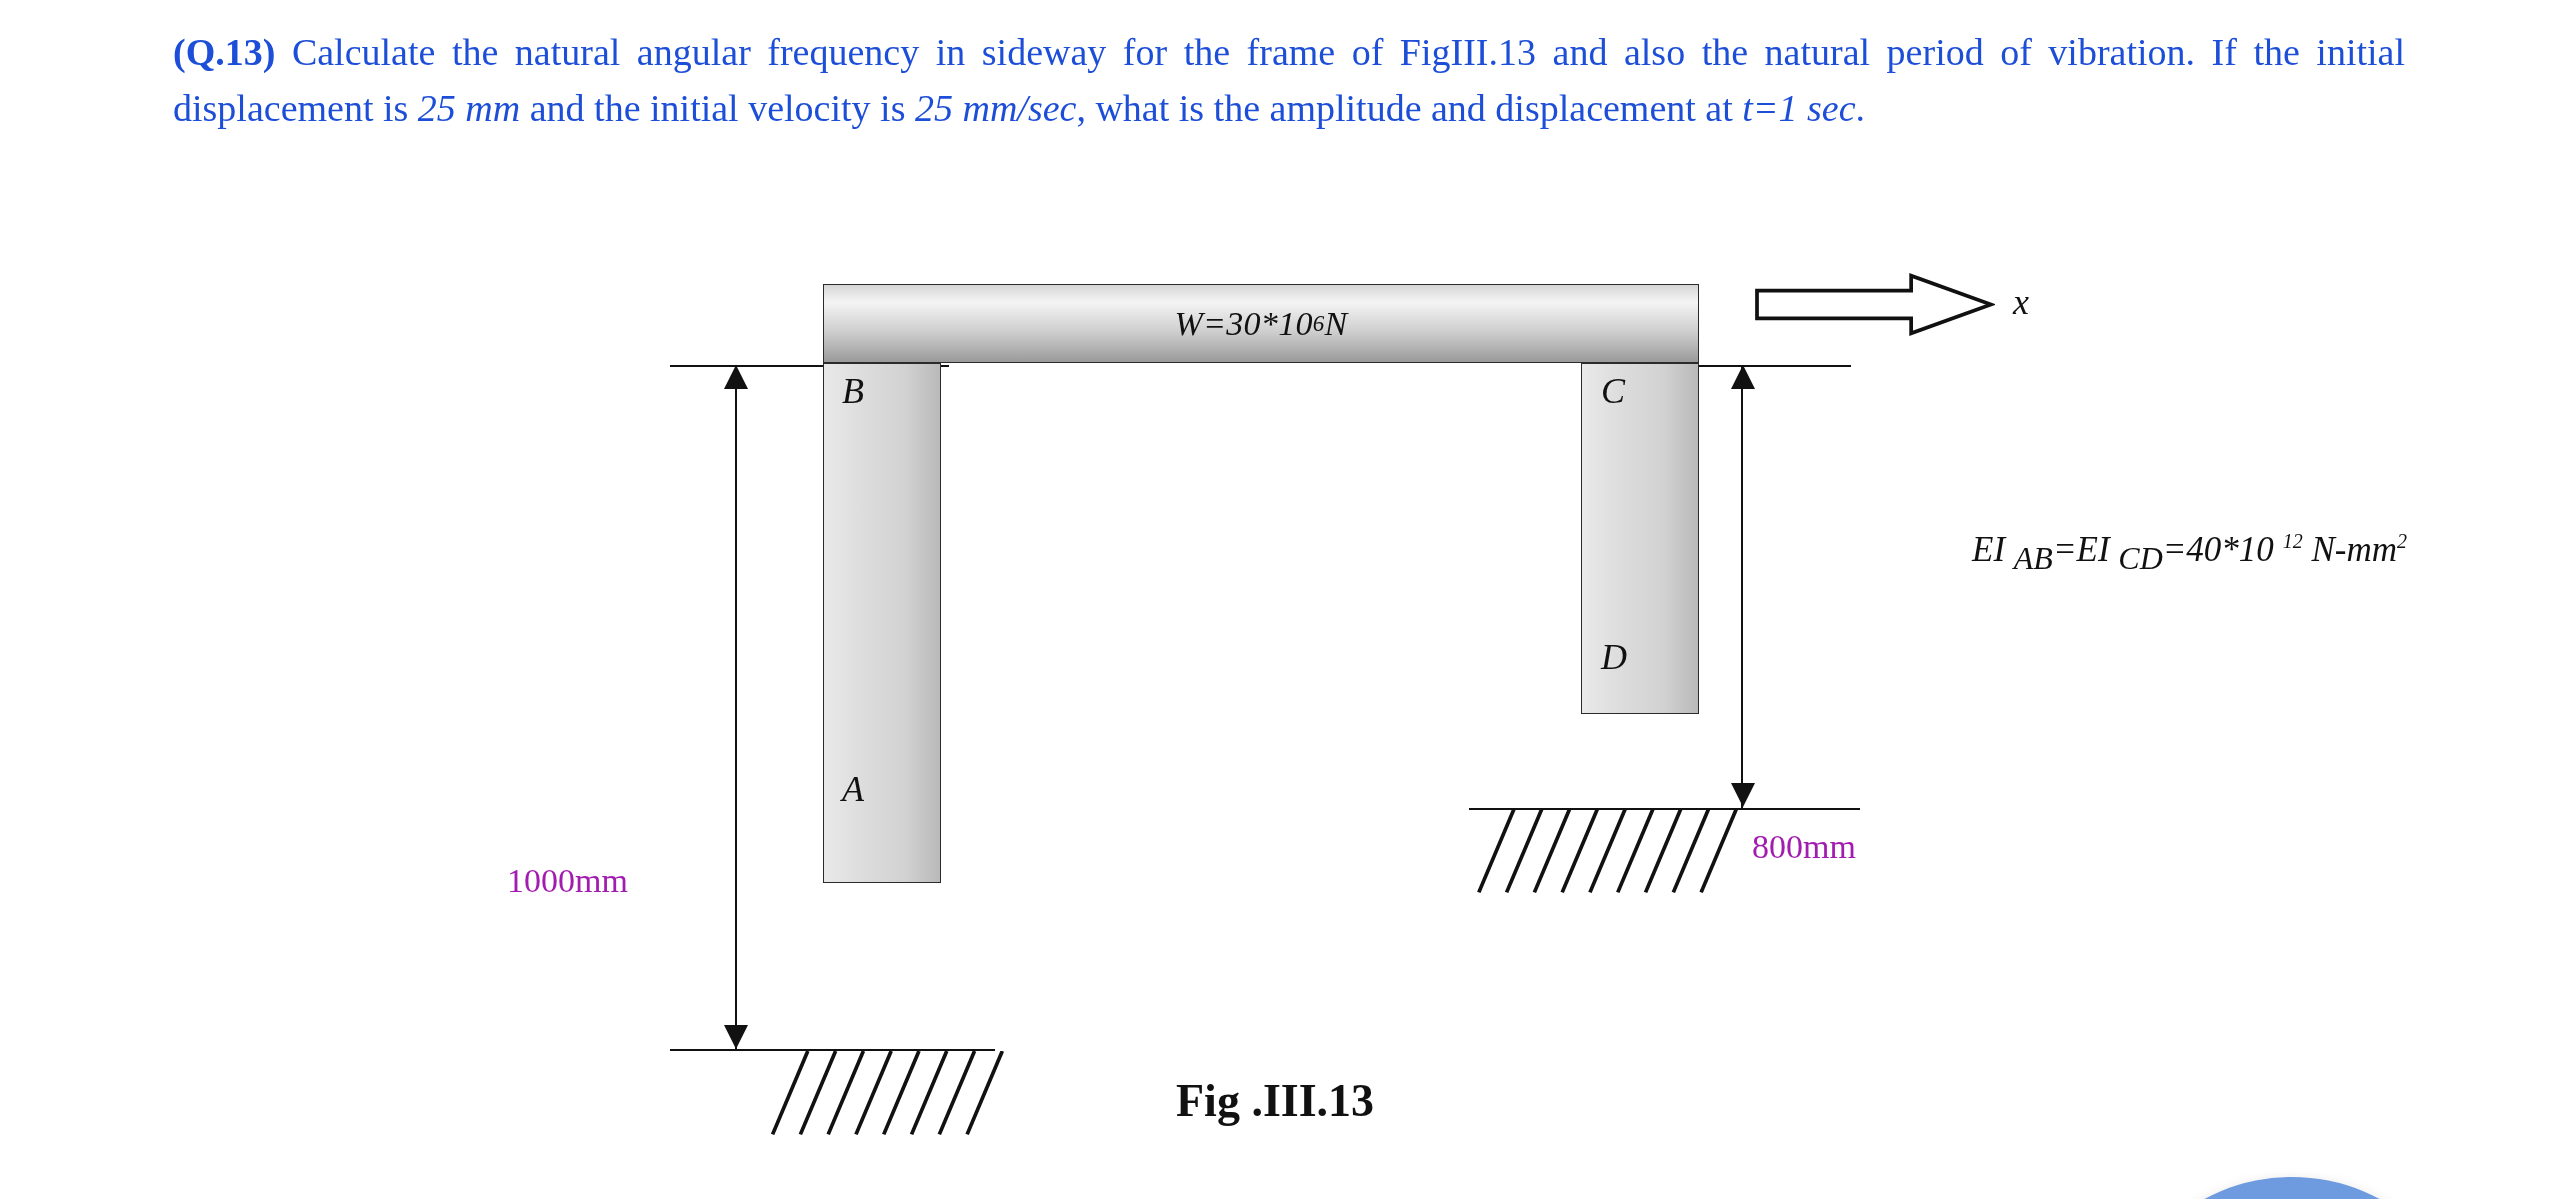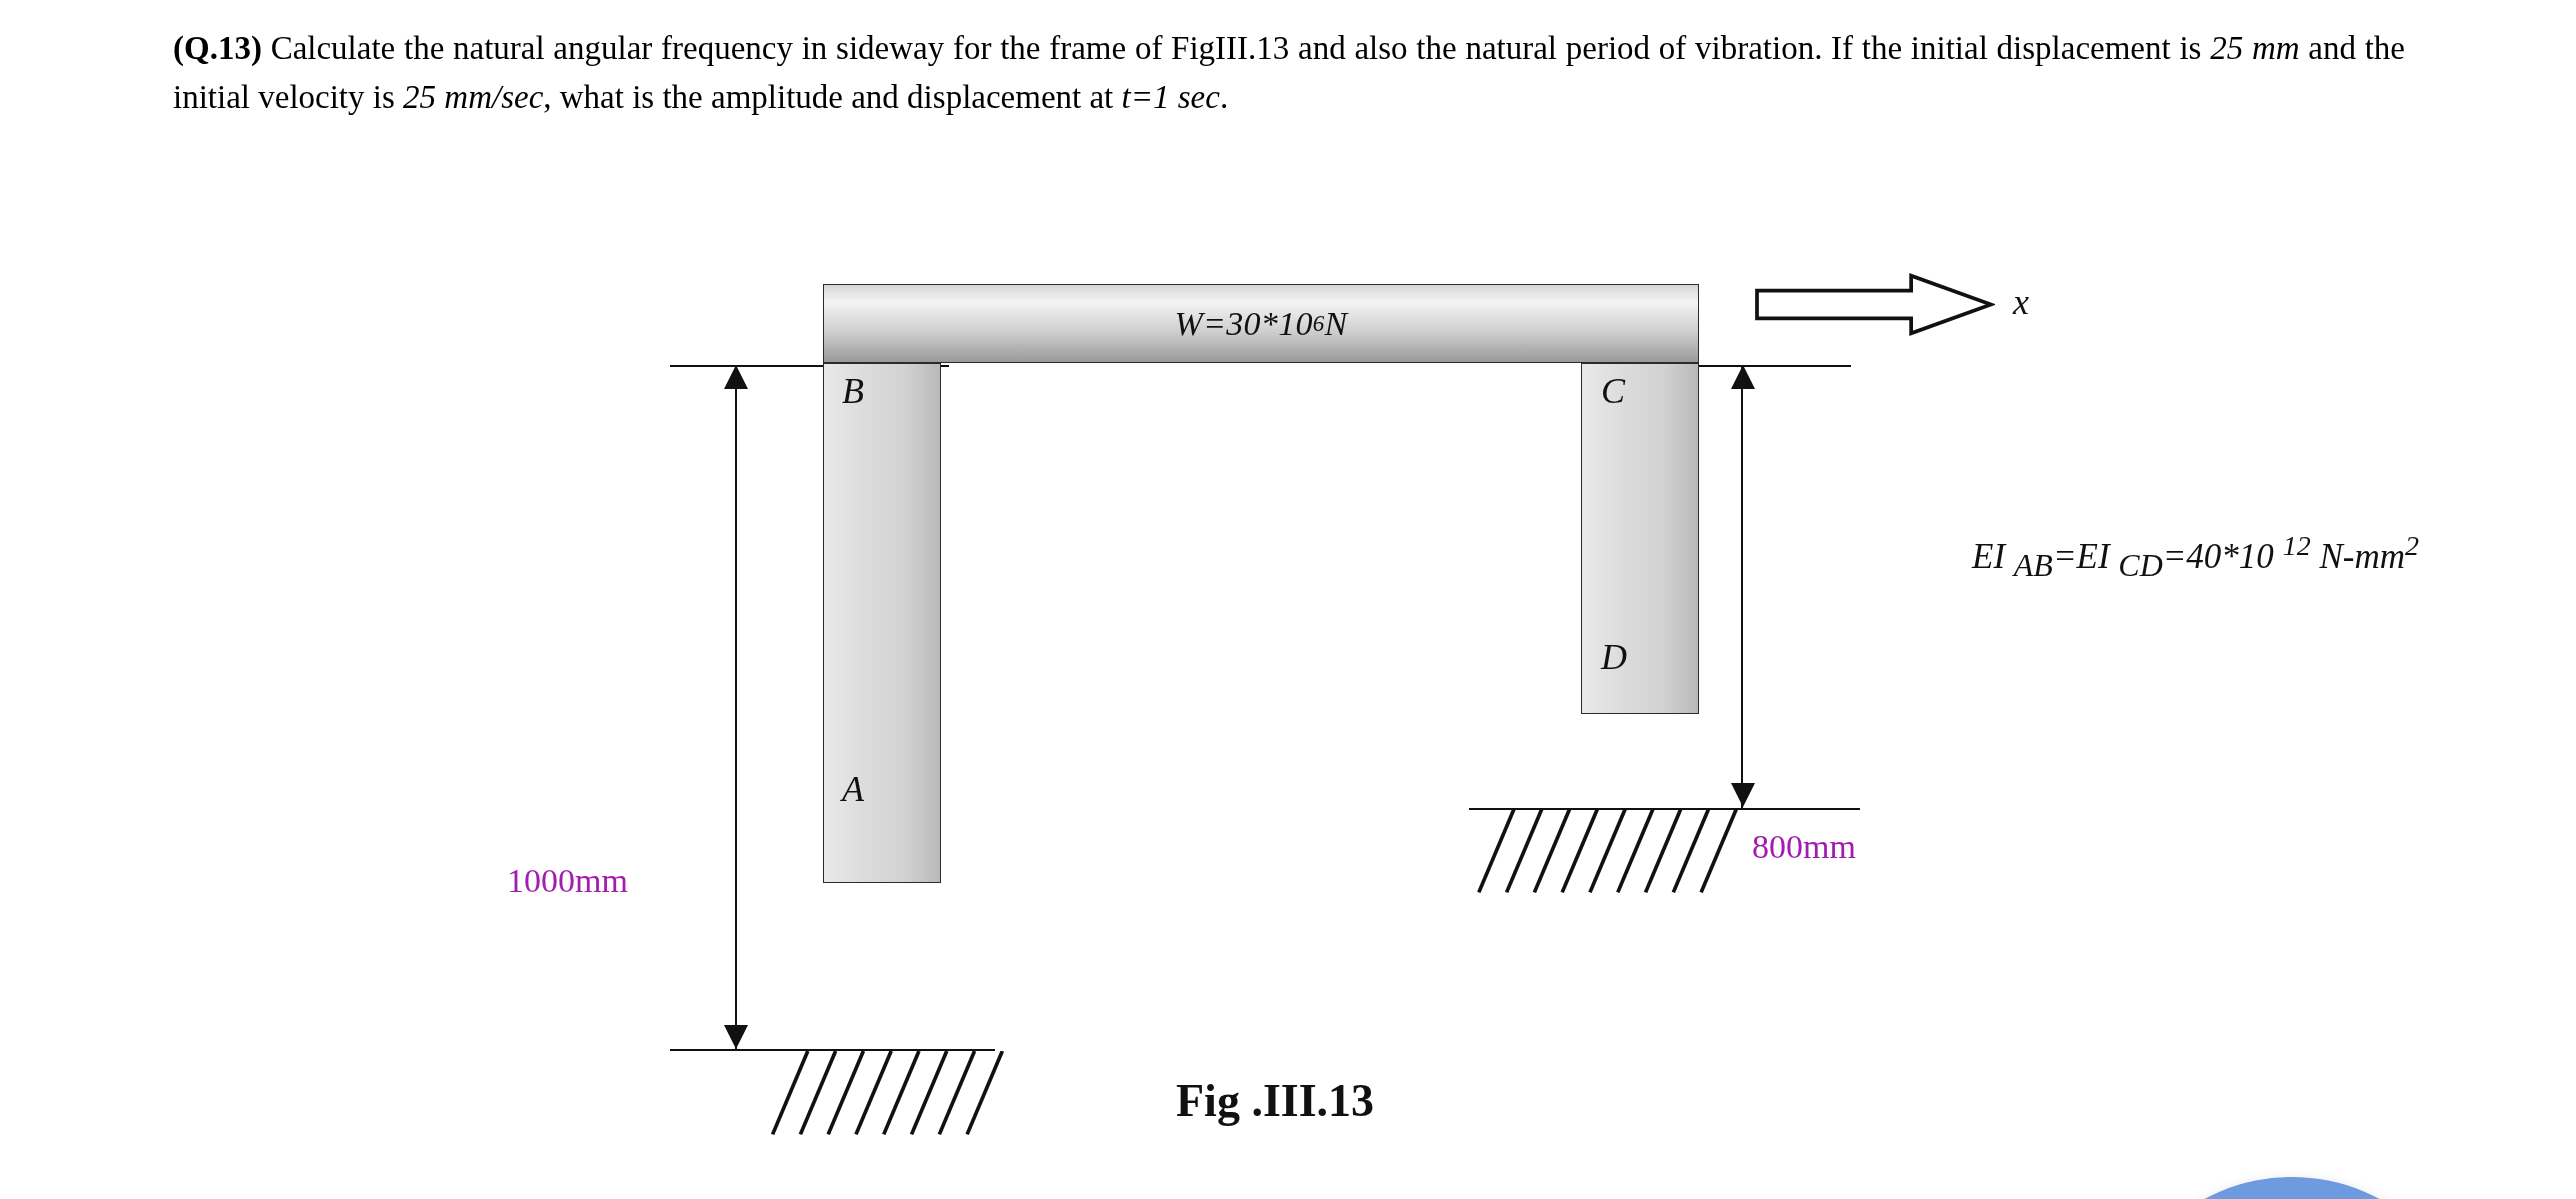--- a/index.html
+++ b/index.html
@@ -14,23 +14,23 @@
     overflow: hidden;
     font-family: "Liberation Serif", serif;
   }
 
   
   #question {
     position: absolute;
     left: 173px;
     top: 24px;
     width: 2232px;
-    font-size: 33px;
+    font-size: 38px;
     line-height: 1.48;
-    color: #000000;
+    color: #1d4ed8;
     text-align: justify;
     text-justify: inter-word;
   }
   #question .b { font-weight: bold; }
   #question .i { font-style: italic; }
 
   
   #figure {
     position: absolute;
     left: 0;
@@ -157,21 +157,21 @@
   #ei-note {
     position: absolute;
     left: 1972px;
     top: 260px;
     font-style: italic;
     font-size: 35px;
     color: #111;
     white-space: nowrap;
   }
   #ei-note sub { font-size: 32px; font-style: italic; }
-  #ei-note sup { font-size: 28px; font-style: italic; }
+  #ei-note sup { font-size: 20px; font-style: italic; }
 
   
   #fig-caption {
     position: absolute;
     left: 1176px;
     top: 804px;
     font-size: 46px;
     font-weight: bold;
     color: #111;
   }

